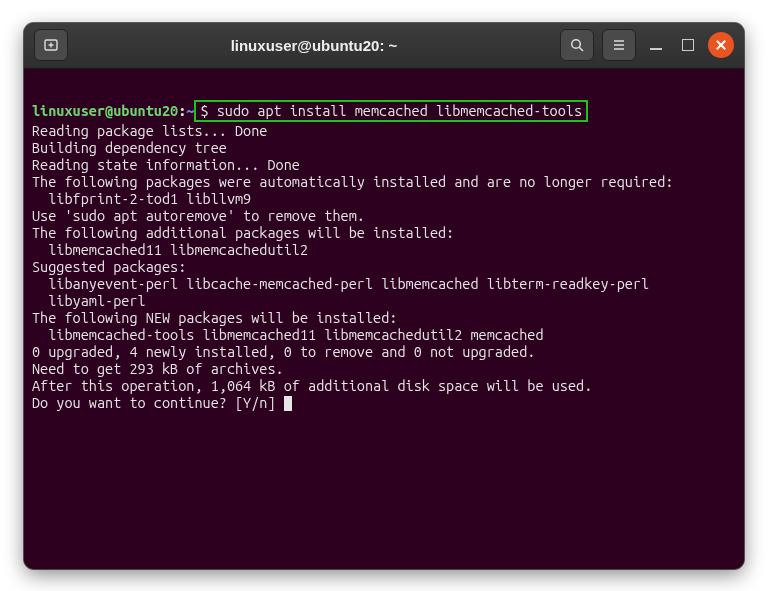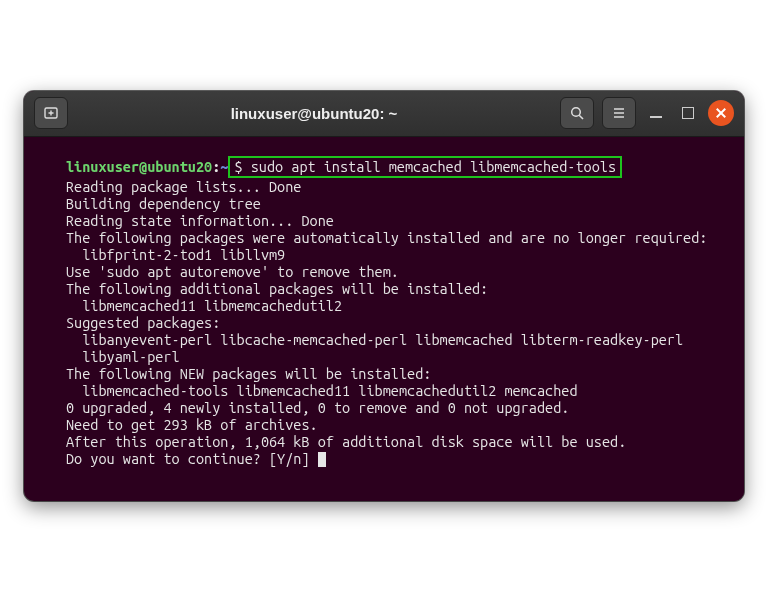--- a/index.html
+++ b/index.html
@@ -7,21 +7,21 @@
       width: 768px;
       height: 591px;
       background: #fff;
       display: flex;
       align-items: center;
       justify-content: center;
       font-family: -apple-system, BlinkMacSystemFont, "Segoe UI", sans-serif;
     }
     .window {
       width: 720px;
-      height: 410px;
+      height: 546px;
       background: #2c001e;
       border-radius: 10px;
       box-shadow: 0 6px 20px rgba(0,0,0,0.45), 0 0 0 1px rgba(0,0,0,0.6);
       overflow: hidden;
       display: flex;
       flex-direction: column;
     }
     .titlebar {
       height: 46px;
       background: linear-gradient(#3c3c3c, #2f2f2f);
@@ -91,29 +91,28 @@
       background: #fff;
       top: 12px;
       left: 7px;
     }
     .win-ctrl.close::before { transform: rotate(45deg); }
     .win-ctrl.close::after { transform: rotate(-45deg); }
 
     .terminal {
       flex: 1;
       background: #2c001e;
-      padding: 2px 8px;
+      padding: 14px 8px;
       font-family: "Ubuntu Mono","DejaVu Sans Mono","Menlo","Consolas",monospace;
       font-size: 14.5px;
       line-height: 17px;
       color: #e6e6e6;
       position: relative;
       white-space: pre;
       overflow: hidden;
-      margin-left: 34px;
     }
     .prompt-user { color: #6dd66d; font-weight: bold; }
     .prompt-sep { color: #e6e6e6; font-weight: bold; }
     .prompt-path { color: #6a8bd6; font-weight: bold; }
     .cmd-box {
       border: 2px solid #1ec41e;
       padding: 0 4px 1px 4px;
       display: inline-block;
     }
     .cursor {

